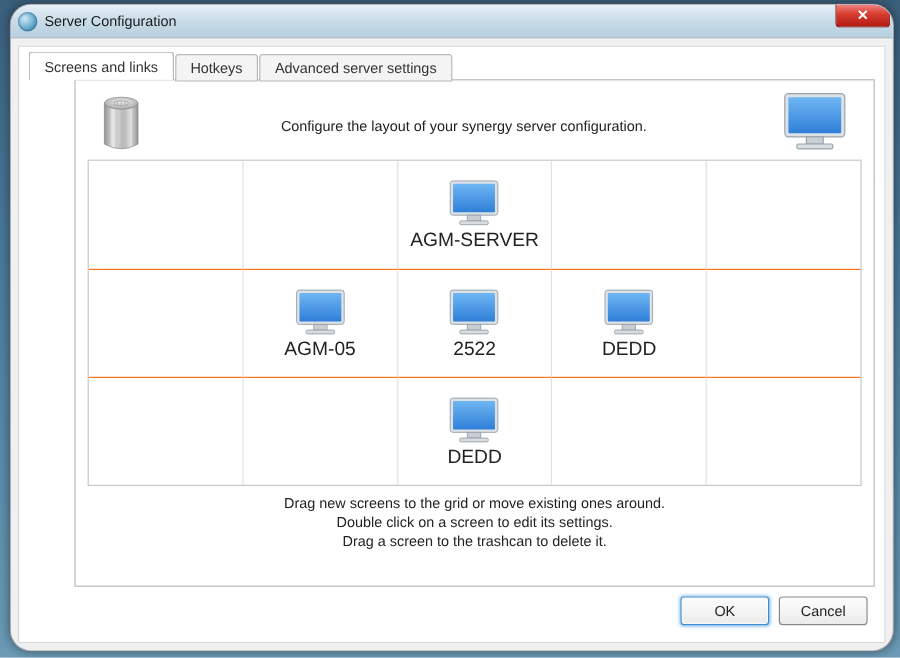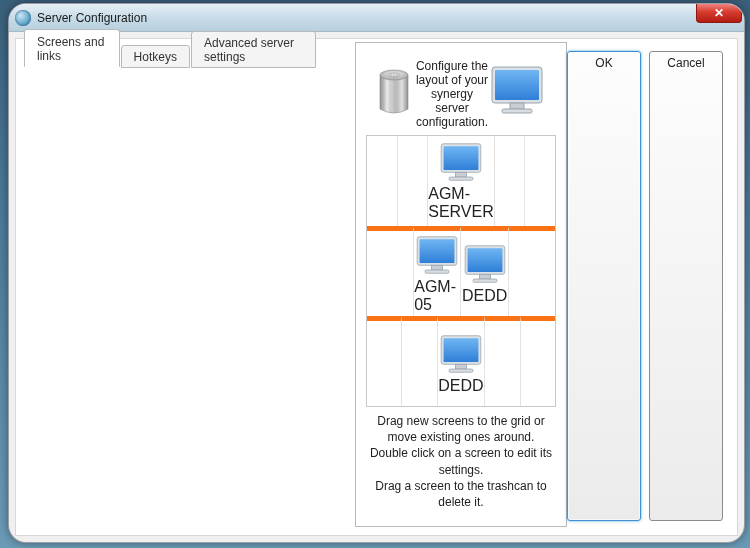--- a/index.html
+++ b/index.html
@@ -61,21 +61,21 @@
     box-shadow: inset 0 1px 0 rgba(255,255,255,0.4);
     cursor: pointer;
   }
   .client {
     flex: 1;
     background: #fff;
     margin: 6px;
     border: 1px solid #d8d8d8;
     padding: 4px 8px 8px 8px;
     display: flex;
-    flex-direction: row;
+    flex-direction: column;
   }
   .tabs-row {
     display: flex;
     align-items: flex-end;
     height: 24px;
     position: relative;
   }
   .tab {
     padding: 4px 12px 3px 12px;
     border: 1px solid #b9b9b9;
@@ -126,21 +126,21 @@
   }
   .grid {
     width: 100%;
     border: 1px solid #c8c8c8;
   }
   .grid-row {
     display: flex;
     height: 90px;
   }
   .grid-row + .grid-row .cell {
-    border-top: 5px solid #f97316;
+    border-top: 1px solid #f97316;
   }
   .cell {
     flex: 1;
     border-right: 1px solid #e2e2e2;
     display: flex;
     flex-direction: column;
     align-items: center;
     justify-content: center;
   }
   .cell:last-child { border-right: none; }
@@ -282,20 +282,29 @@
             </svg>
             <div class="cell-label">AGM-05</div>
           </div>
           <div class="cell">
             <svg class="monitor" width="46" height="42" viewBox="0 0 58 52">
               <rect x="4" y="3" width="50" height="36" rx="3" fill="#dbe1e6" stroke="#9aa4ac"></rect>
               <rect x="7" y="6" width="44" height="30" rx="1" fill="url(#scrG)"></rect>
               <rect x="22" y="39" width="14" height="6" fill="#c8ced4" stroke="#9aa4ac"></rect>
               <rect x="14" y="45" width="30" height="4" rx="1.5" fill="#d8dde2" stroke="#9aa4ac"></rect>
             </svg>
+            <div class="cell-label">2522</div>
+          </div>
+          <div class="cell">
+            <svg class="monitor" width="46" height="42" viewBox="0 0 58 52">
+              <rect x="4" y="3" width="50" height="36" rx="3" fill="#dbe1e6" stroke="#9aa4ac"></rect>
+              <rect x="7" y="6" width="44" height="30" rx="1" fill="url(#scrG)"></rect>
+              <rect x="22" y="39" width="14" height="6" fill="#c8ced4" stroke="#9aa4ac"></rect>
+              <rect x="14" y="45" width="30" height="4" rx="1.5" fill="#d8dde2" stroke="#9aa4ac"></rect>
+            </svg>
             <div class="cell-label">DEDD</div>
           </div>
           <div class="cell"></div>
         </div>
 
         <div class="grid-row">
           <div class="cell"></div>
           <div class="cell"></div>
           <div class="cell">
             <svg class="monitor" width="46" height="42" viewBox="0 0 58 52">

